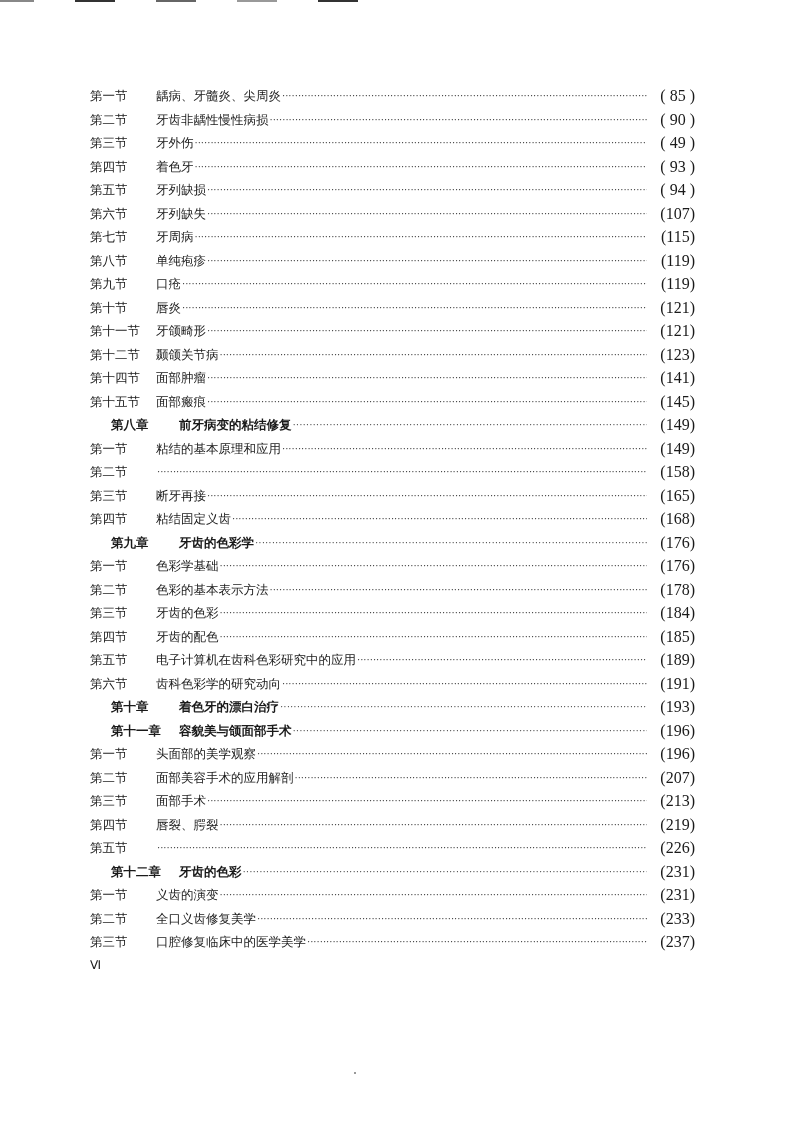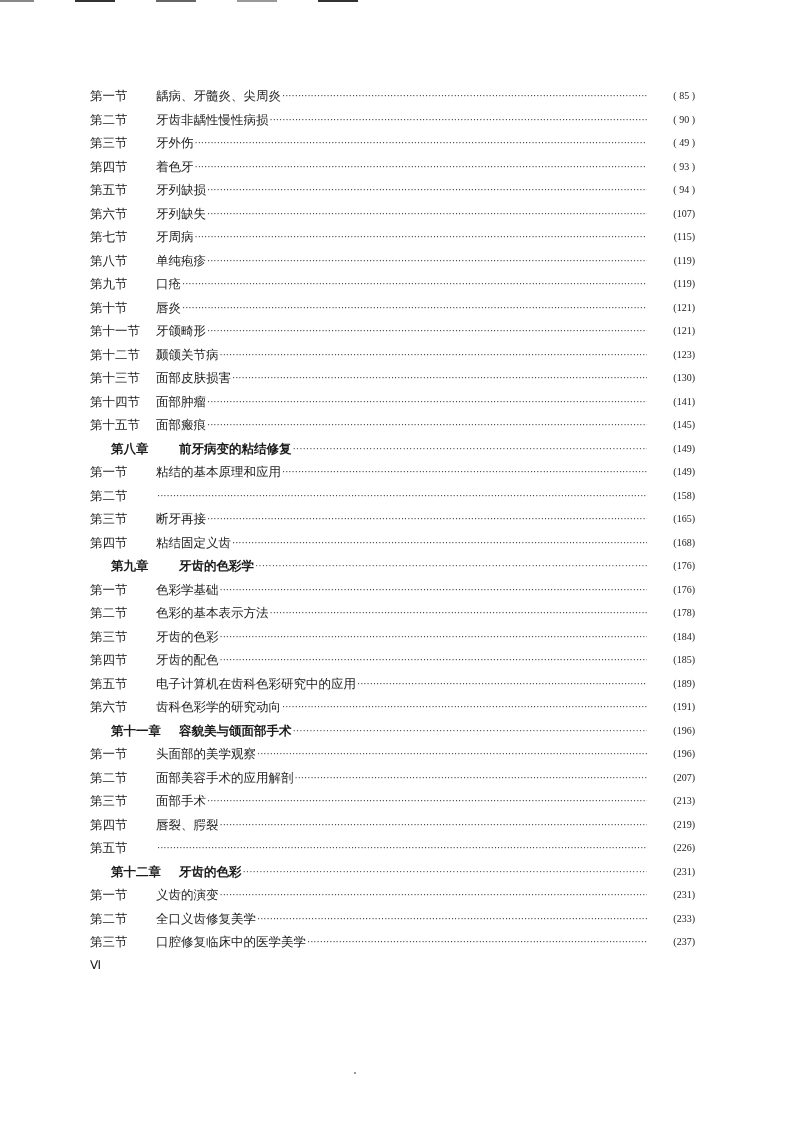--- a/index.html
+++ b/index.html
@@ -7,21 +7,21 @@
          font-family: "DejaVu Serif", "Liberation Serif", serif; color: #1a1a1a; }
   .topmarks { position: absolute; top: 0; left: 0; width: 801px; height: 6px; }
   .topmarks span { position: absolute; top: 0; height: 2px; width: 40px; background: #444; }
   .toc { position: absolute; left: 75px; top: 84px; width: 620px; }
   .row { height: 23.5px; display: flex; align-items: center; font-size: 12.5px; line-height: 23.5px; white-space: nowrap; }
   .row .num { flex: 0 0 auto; }
   .row .title { flex: 0 0 auto; }
   .row .leader { flex: 1 1 auto; overflow: hidden; margin: 0 4px 0 1px; color: #333;
                  letter-spacing: 0px; font-size: 10px; }
   .row .leader::before { content: "··································································································································································"; }
-  .row .page { flex: 0 0 auto; width: 44px; text-align: right; font-family: "Liberation Serif", serif; font-size: 10px; }
+  .row .page { flex: 0 0 auto; width: 44px; text-align: right; font-family: "Liberation Serif", serif; font-size: 16px; }
   .row.section { padding-left: 15px; }
   .row.section .num { width: 66px; }
   .row.chapter { font-weight: bold; font-family: "DejaVu Sans", "Liberation Sans", sans-serif; font-size: 12.5px; margin-left: 36px; }
   .row.chapter .num { width: 68px; }
   .row.chapter .leader, .row.chapter .page { font-weight: normal; font-family: "Liberation Serif", serif; }
   .pagefoot { position: absolute; left: 90px; top: 958px; font-size: 12px; font-family: "Liberation Serif", serif; }
   .speck { position: absolute; left: 354px; top: 1072px; width: 2px; height: 2px; background: #999; }
 </style>
 </head>
 <body>
@@ -101,26 +101,20 @@
       <span class="leader"></span>
       <span class="page">(121)</span>
     </div>
     <div class="row section">
       <span class="num">第十二节</span>
       <span class="title">颞颌关节病</span>
       <span class="leader"></span>
       <span class="page">(123)</span>
     </div>
     <div class="row section">
-      <span class="num">第十三节</span>
-      <span class="title">面部皮肤损害</span>
-      <span class="leader"></span>
-      <span class="page">(130)</span>
-    </div>
-    <div class="row section">
       <span class="num">第十四节</span>
       <span class="title">面部肿瘤</span>
       <span class="leader"></span>
       <span class="page">(141)</span>
     </div>
     <div class="row section">
       <span class="num">第十五节</span>
       <span class="title">面部瘢痕</span>
       <span class="leader"></span>
       <span class="page">(145)</span>
@@ -190,20 +184,26 @@
       <span class="leader"></span>
       <span class="page">(189)</span>
     </div>
     <div class="row section">
       <span class="num">第六节</span>
       <span class="title">齿科色彩学的研究动向</span>
       <span class="leader"></span>
       <span class="page">(191)</span>
     </div>
     <div class="row chapter">
+      <span class="num">第十章</span>
+      <span class="title">着色牙的漂白治疗</span>
+      <span class="leader"></span>
+      <span class="page">(193)</span>
+    </div>
+    <div class="row chapter">
       <span class="num">第十一章</span>
       <span class="title">容貌美与颌面部手术</span>
       <span class="leader"></span>
       <span class="page">(196)</span>
     </div>
     <div class="row section">
       <span class="num">第一节</span>
       <span class="title">头面部的美学观察</span>
       <span class="leader"></span>
       <span class="page">(196)</span>

